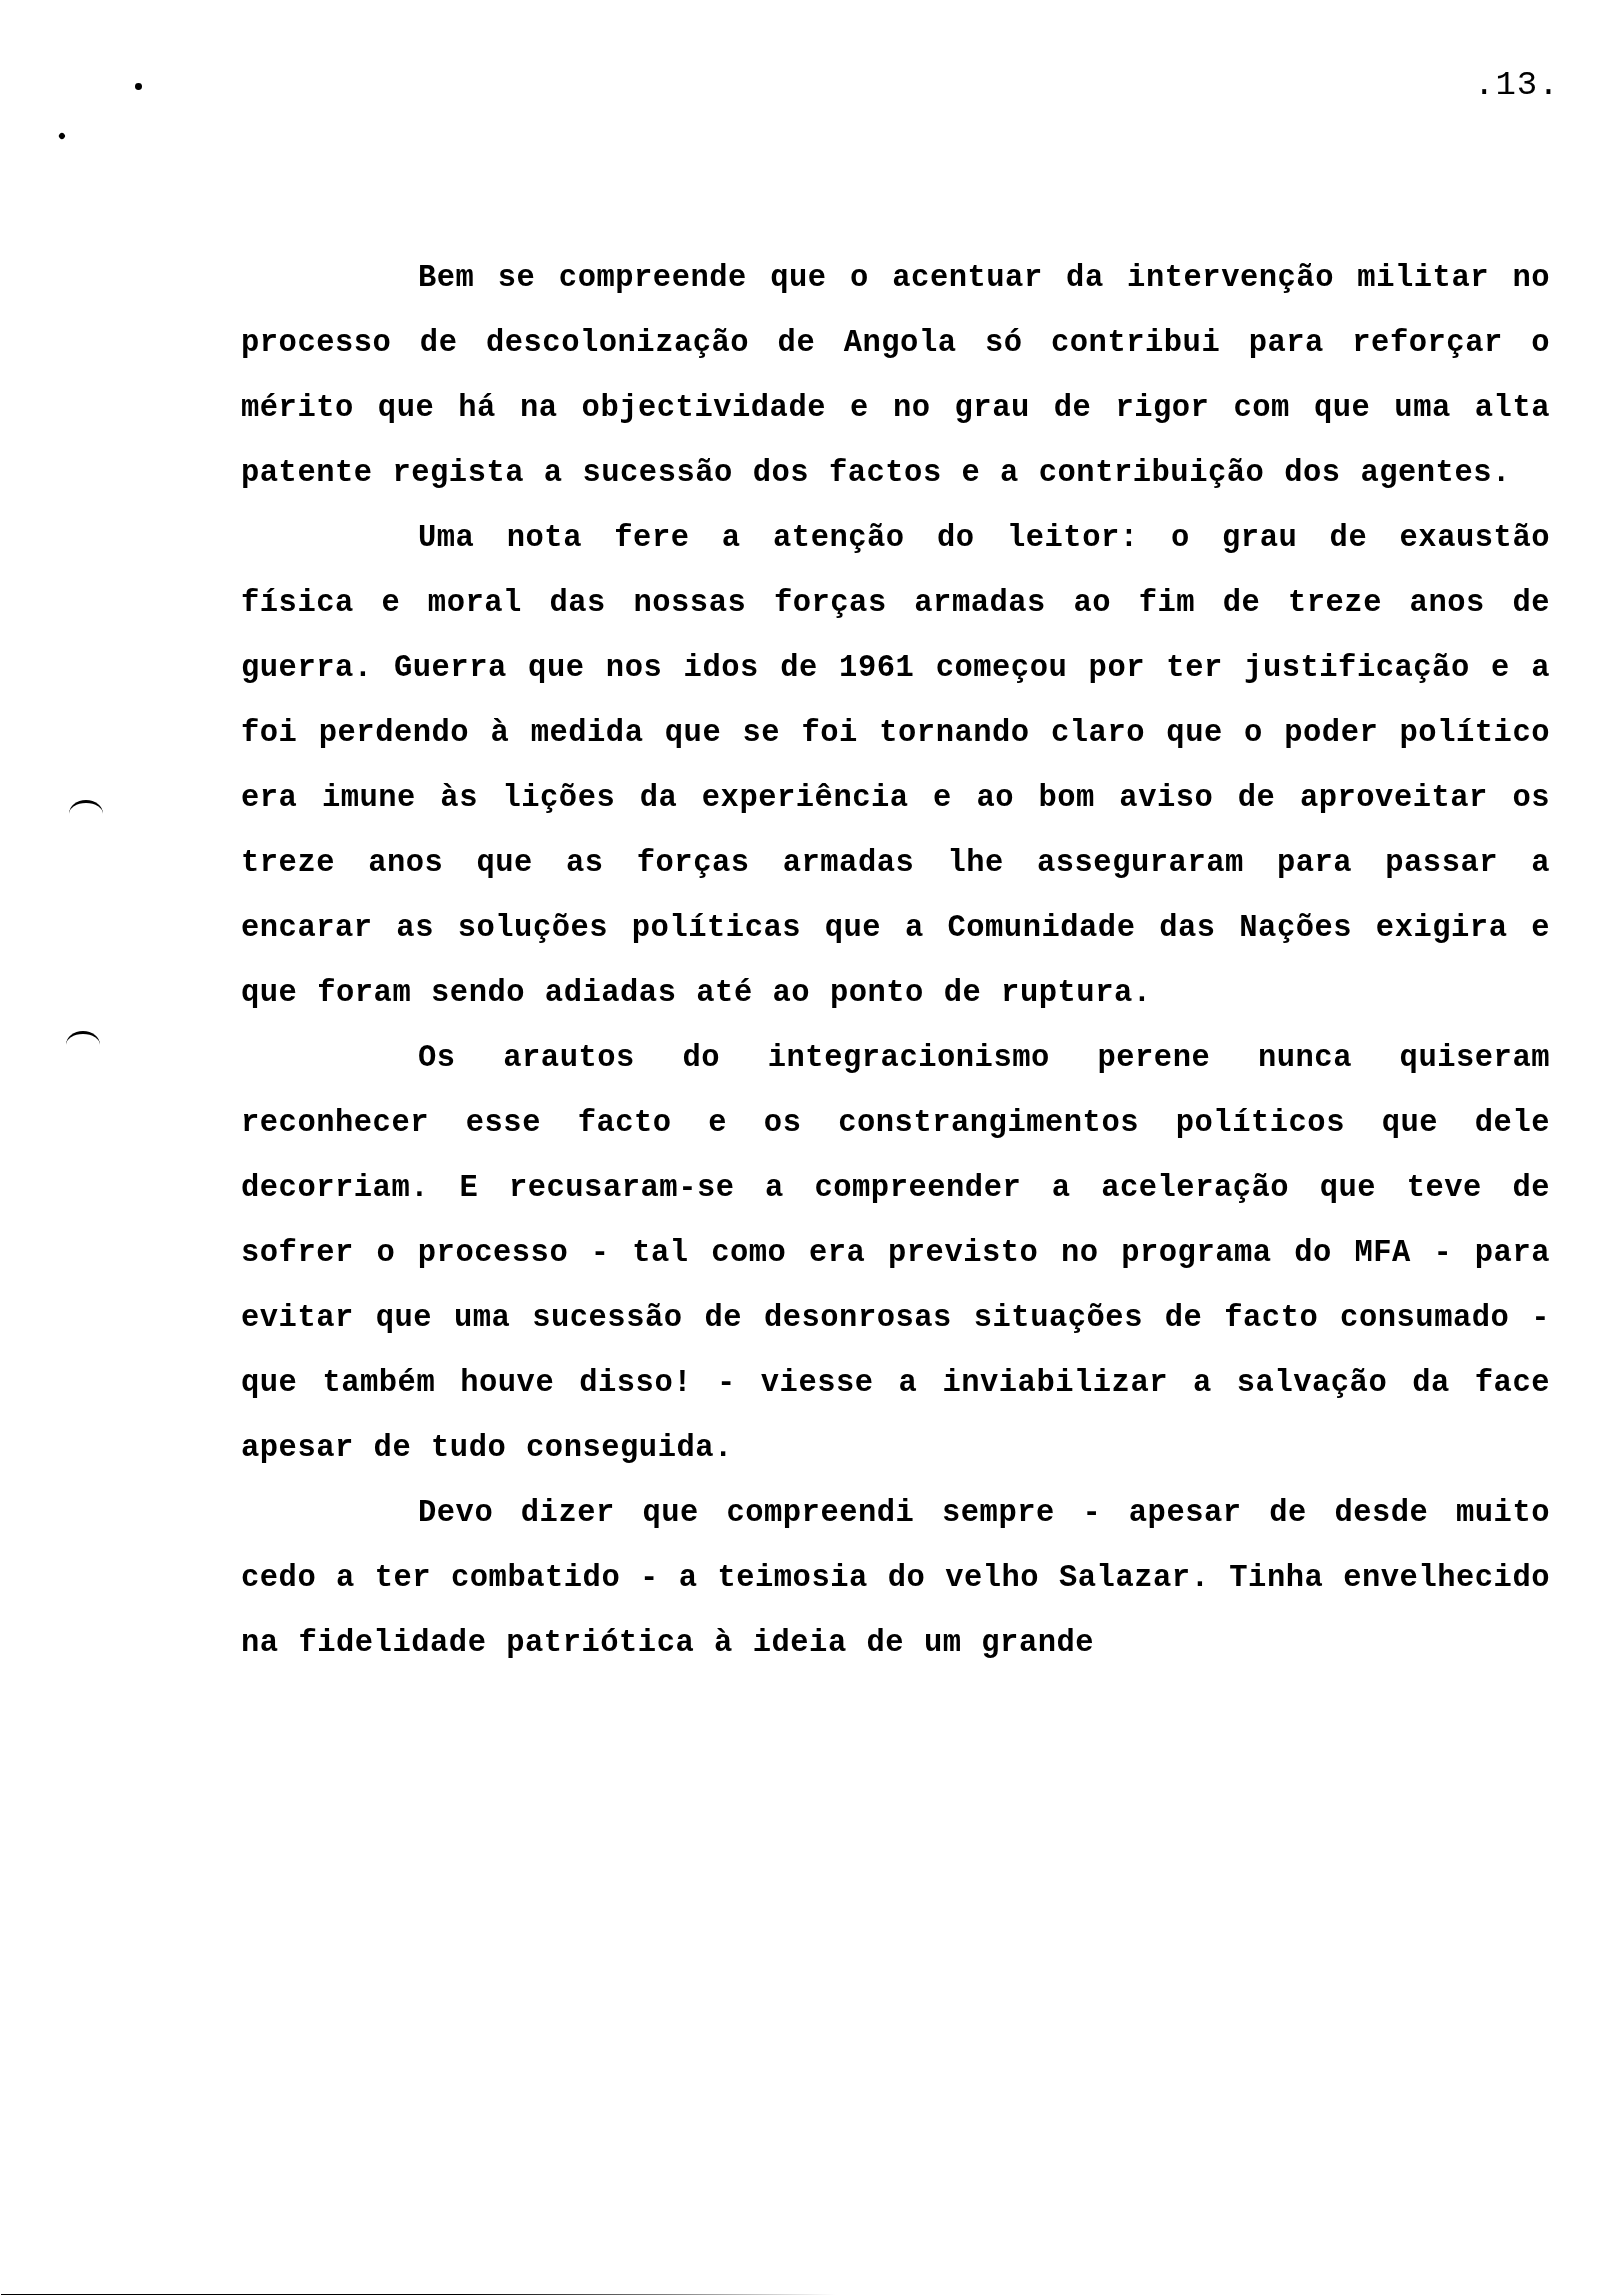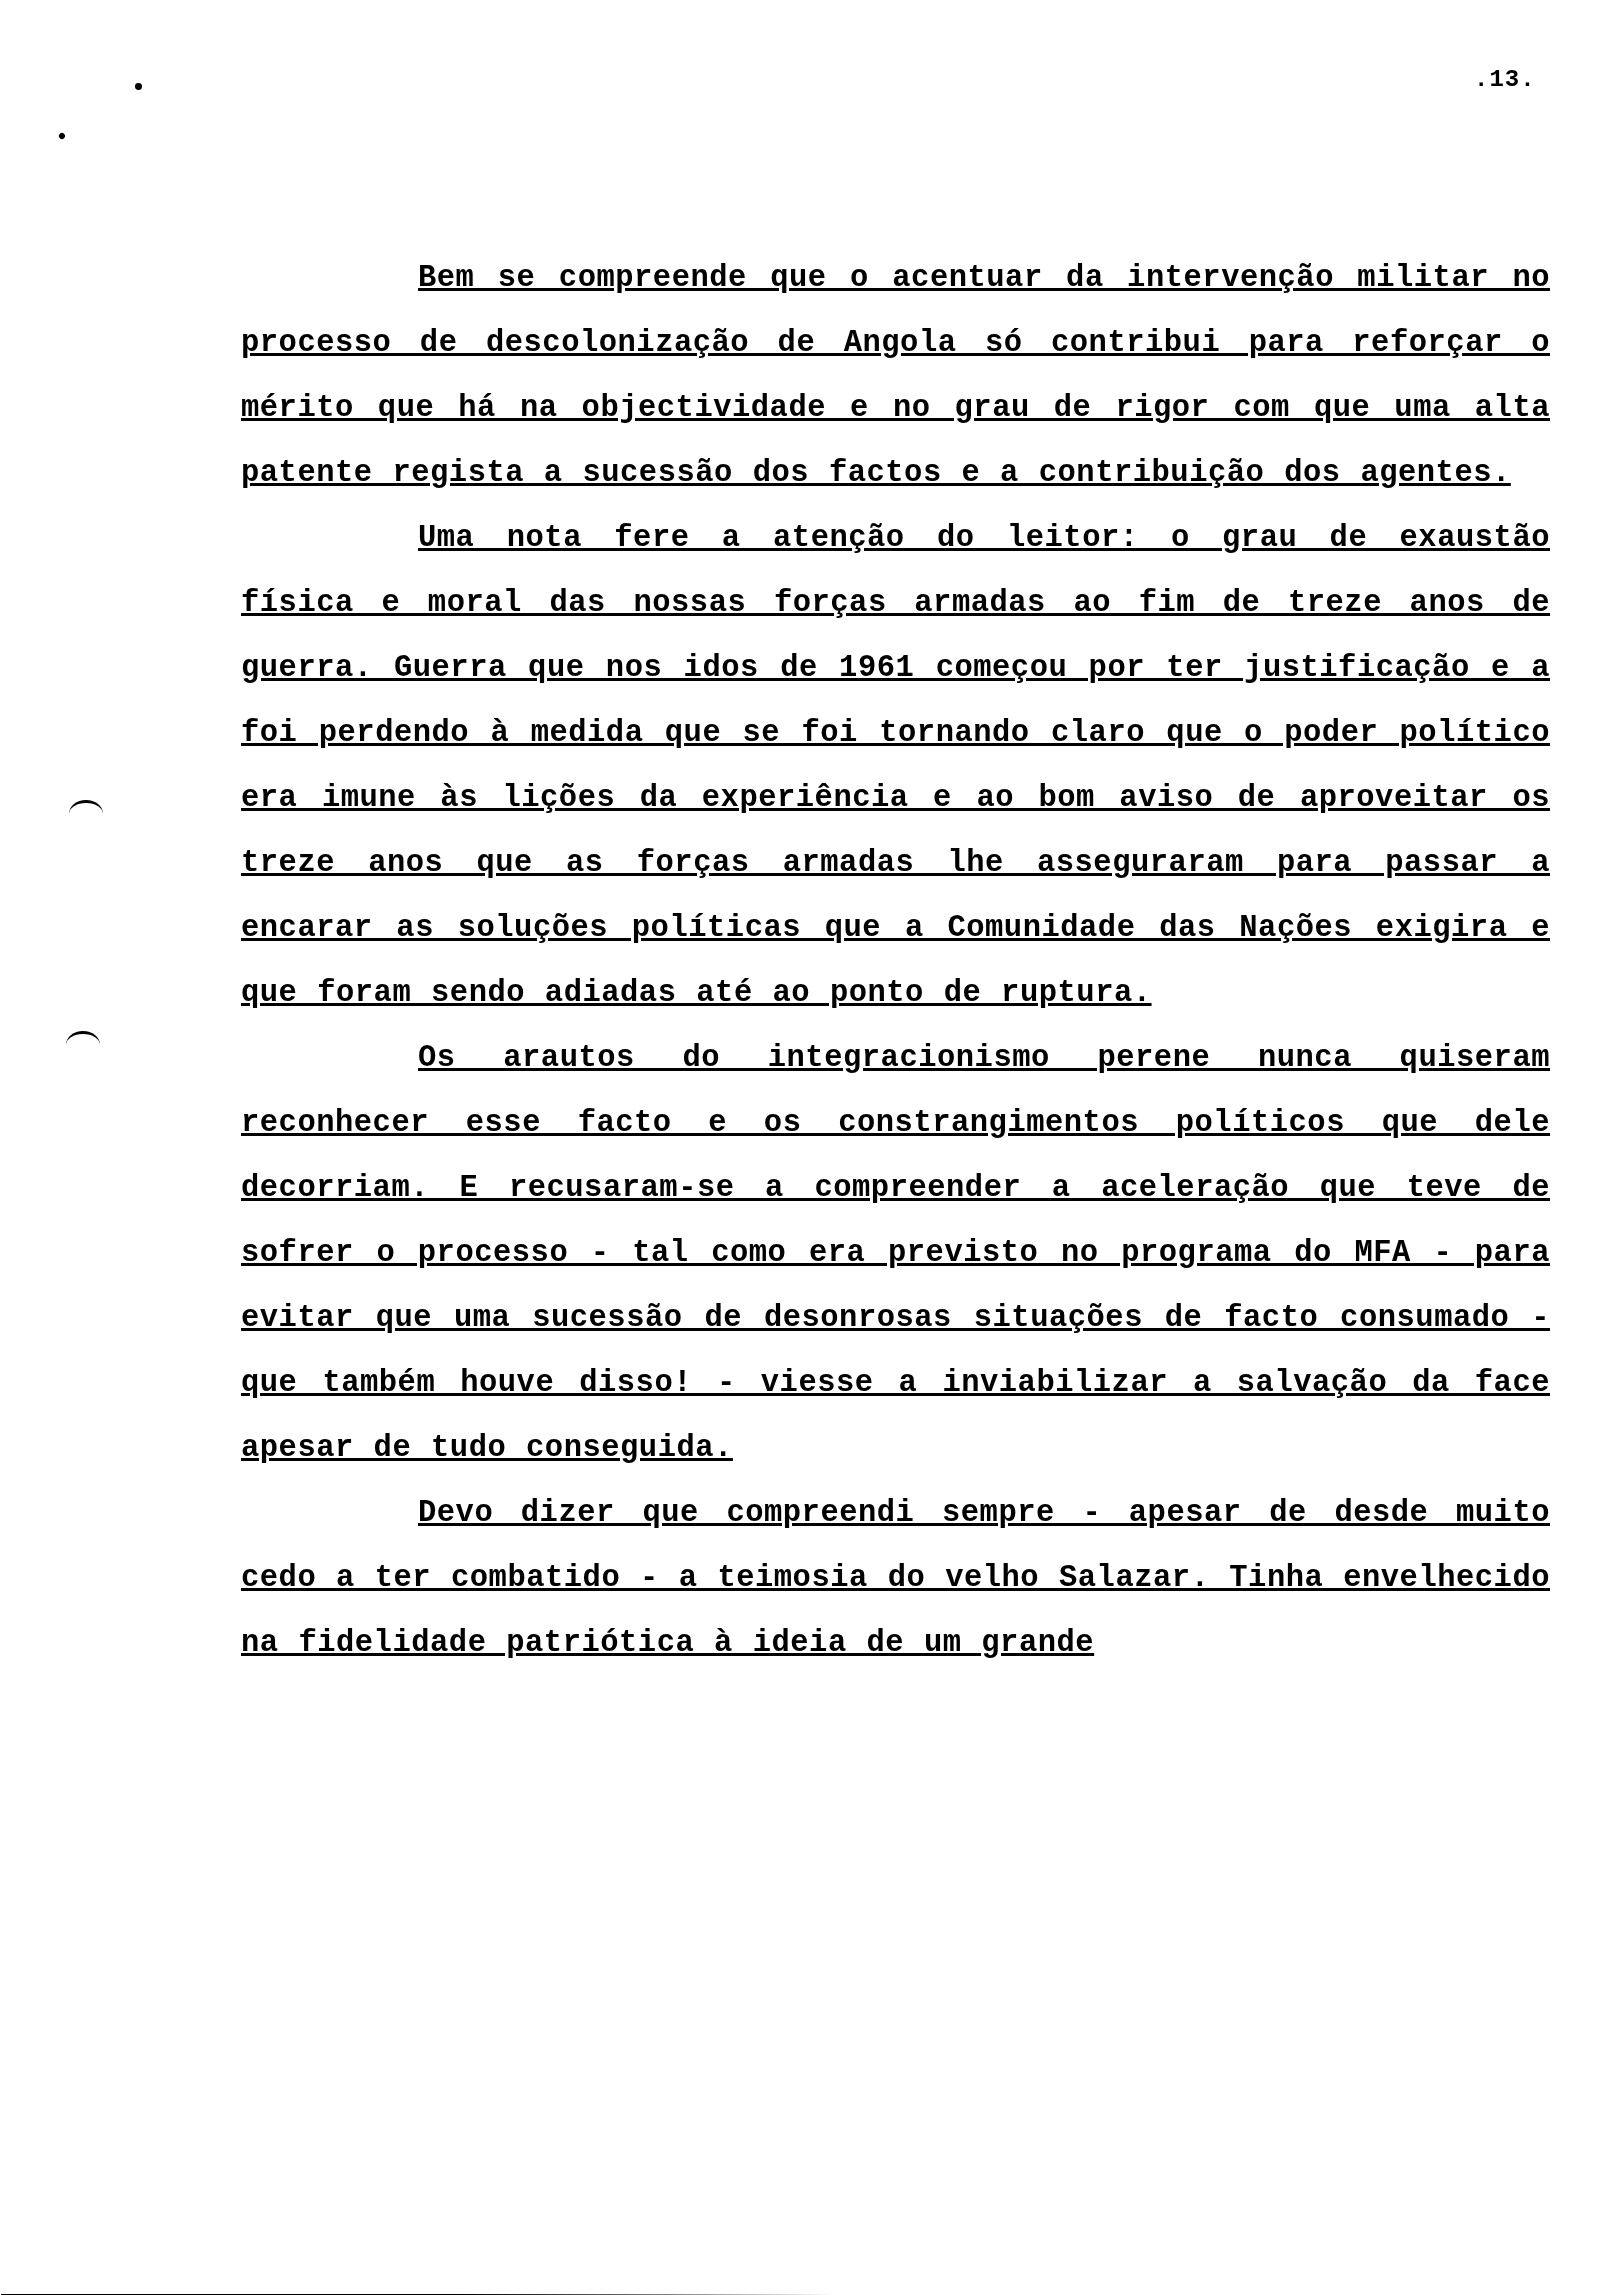--- a/index.html
+++ b/index.html
@@ -12,22 +12,22 @@
       height: 2295px;
       position: relative;
       overflow: hidden;
       color: #000000;
       font-family: "Liberation Mono", "DejaVu Sans Mono", monospace;
     }
     .page-number {
       position: absolute;
       top: 66px;
       left: 1474px;
-      font-size: 24px;
-      font-weight: bold;
+      font-size: 34px;
+      font-weight: normal;
       letter-spacing: 1px;
       margin: 0;
     }
     .speck {
       position: absolute;
       background: #000;
       border-radius: 50%;
     }
     .speck-1 { left: 135px; top: 83px; width: 6.9px; height: 6.9px; }
     .speck-2 { left: 59px; top: 133px; width: 5.9px; height: 5.9px; transform: rotate(45deg); }
@@ -60,21 +60,20 @@
       font-size: 30.5px;
       font-weight: bold;
       line-height: 65px;
       text-align: justify;
       text-align-last: left;
       word-spacing: 1px;
       letter-spacing: 0.5px;
     }
     .paragraph.indent {
       text-indent: 177px;
-      text-decoration: underline;
     }
   </style>
 </head>
 <body>
 
 <div class="speck speck-1"></div>
 <div class="speck speck-2"></div>
 <div class="punch-mark punch-mark-1"></div>
 <div class="punch-mark punch-mark-2"></div>
 

